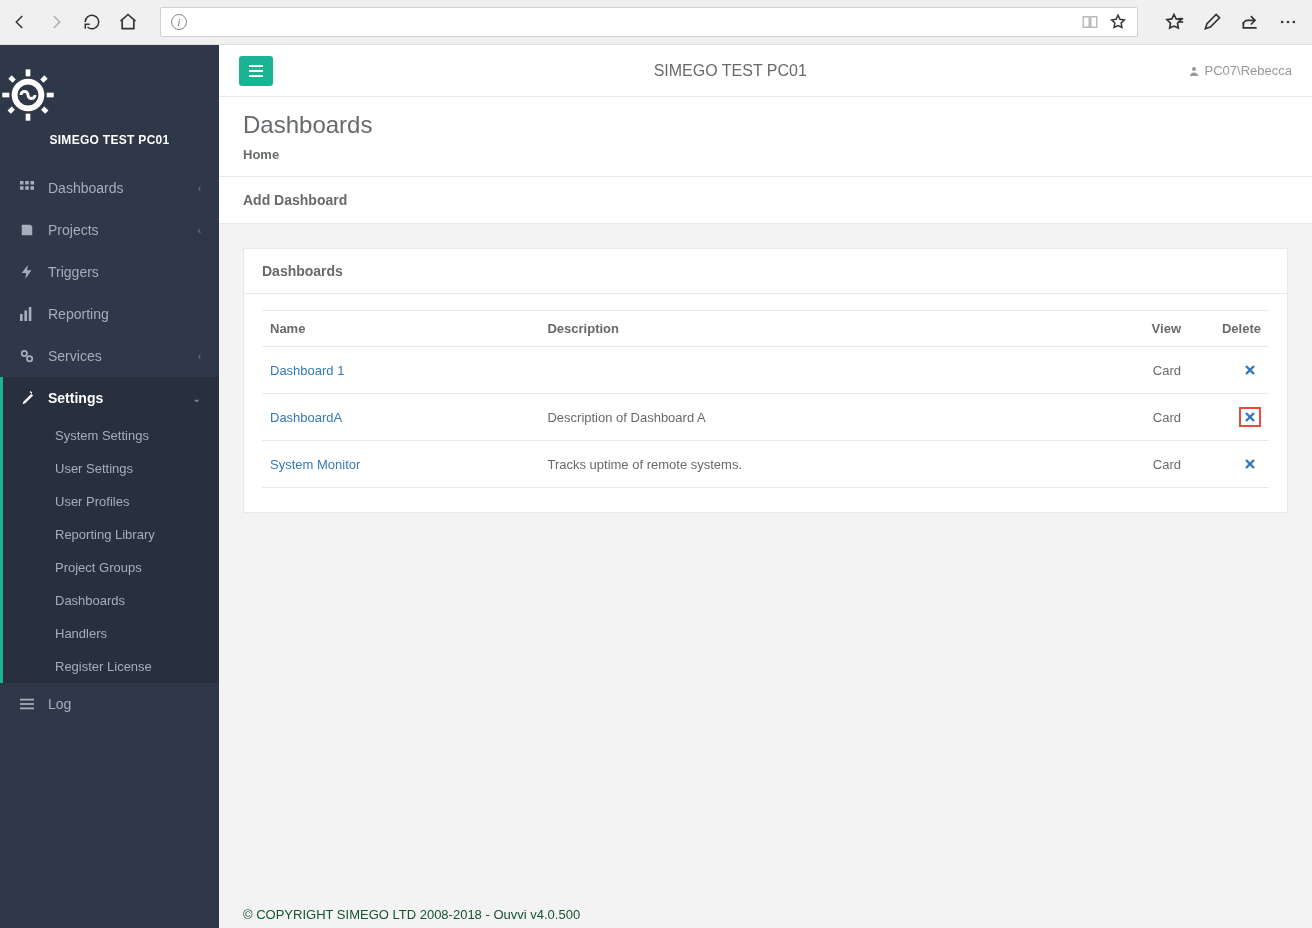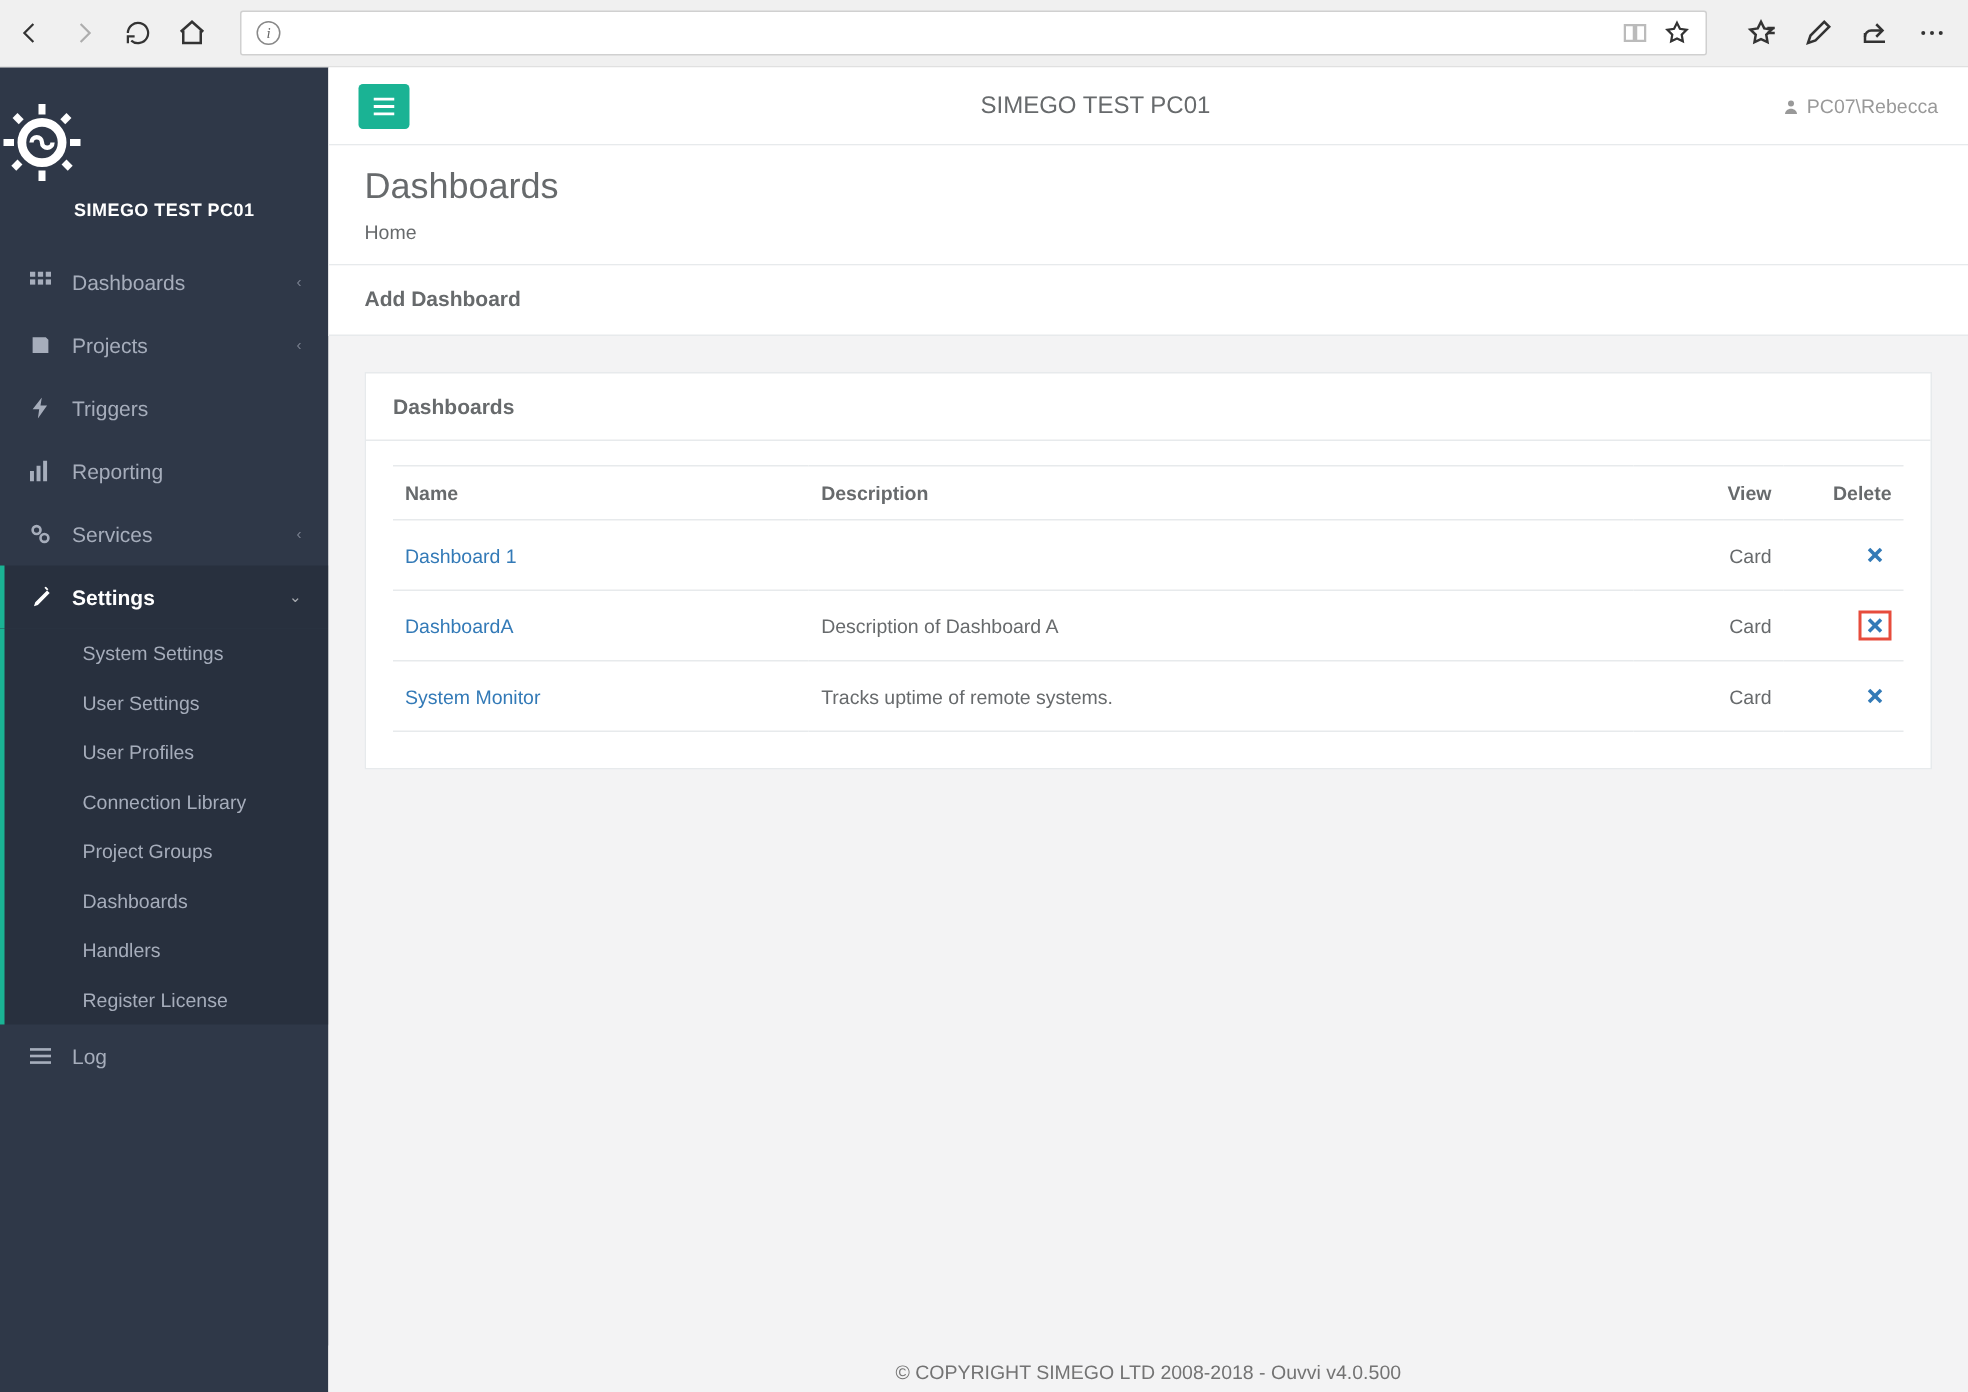--- a/index.html
+++ b/index.html
@@ -34,36 +34,36 @@
 
 
 .main { flex:1; background:#f3f3f4; display:flex; flex-direction:column; position:relative;}
 .topbar { height:52px; background:#fff; border-bottom:1px solid #e7eaec; display:flex; align-items:center; padding:0 20px; }
 .hamburger { width:34px; height:30px; background:#1ab394; border-radius:3px; display:flex; align-items:center; justify-content:center; cursor:pointer; }
 .hamburger-inner { display:inline-block; color:#fff; }
 .top-title { flex:1; text-align:center; color:#676a6c; font-size:16px; }
 .top-user { color:#999; font-size:13px; display:flex; align-items:center; gap:5px;}
 .page-header { background:#fff; padding:14px 24px 14px; border-bottom:1px solid #e7eaec;}
 .page-header h2 { font-size:24px; font-weight:400; color:#676a6c; }
-.breadcrumb { font-size:13px; color:#676a6c; margin-top:8px;}
+.breadcrumb { font-size:13px; color:#676a6c; margin-top:8px;font-weight:bold;}
 .action-bar { background:#fff; padding:14px 24px; border-bottom:1px solid #e7eaec; }
 .action-bar .add-link { color:#676a6c; font-size:14px; font-weight:700; cursor:pointer; }
 .content { padding:24px; flex:1; }
 .panel { background:#fff; border:1px solid #e7eaec; }
 .panel-head { padding:14px 18px; border-bottom:1px solid #e7eaec; color:#676a6c; font-weight:600; font-size:14px;}
 .panel-body { padding:16px 18px 24px; }
 table { width:100%; border-collapse:collapse; font-size:13px; color:#676a6c;}
 th { text-align:left; font-weight:600; padding:10px 8px; border-top:1px solid #e7eaec; border-bottom:1px solid #e7eaec;}
 td { padding:13px 8px; border-bottom:1px solid #e7eaec;}
 th.col-delete, td.col-delete { text-align:right; width:80px;}
 th.col-view, td.col-view { width:100px;text-align:right;}
 td .link { color:#337ab7; cursor:pointer;}
 .delete-btn { display:inline-flex; width:22px; height:20px; align-items:center; justify-content:center; color:#337ab7; cursor:pointer; font-weight:bold;}
 .delete-btn.highlighted { border:2px solid #e74c3c; }
-.footer { position:absolute; bottom:0; left:0; right:0; padding:10px 24px 6px; color:#737373; font-size:13px; background:#f3f3f4;text-align:center;}
+.footer { position:absolute; bottom:0; left:0; right:0; padding:10px 24px 6px; color:#14532d; font-size:13px; background:#f3f3f4;}
 </style>
 </head>
 <body>
 
 <div class="browser-chrome">
   <div class="nav-btn">
     <svg width="18" height="18" viewBox="0 0 24 24" fill="none" stroke="#333" stroke-width="2">
         <path d="M15 4l-8 8 8 8"></path>
       </svg>
   </div>
@@ -206,21 +206,21 @@
               <path d="M13 3l-9 9-1 3 3-1 9-9-2-2zM11 1l2 2 1-1-2-2z"></path>
             </svg>
           </span>
           <span class="ni-label">Settings</span>
           <span class="chev">⌄</span>
         </li>
         <ul class="subnav">
           <li>System Settings</li>
           <li>User Settings</li>
           <li>User Profiles</li>
-          <li>Connection Library</li>
+          <li>Reporting Library</li>
           <li>Project Groups</li>
           <li>Dashboards</li>
           <li>Handlers</li>
           <li>Register License</li>
         </ul>
         <li class="nav-item">
           <span class="ni-icon">
             <svg width="14" height="14" viewBox="0 0 16 16" fill="currentColor">
               <rect y="2" width="16" height="2"></rect>
               <rect y="7" width="16" height="2"></rect>

